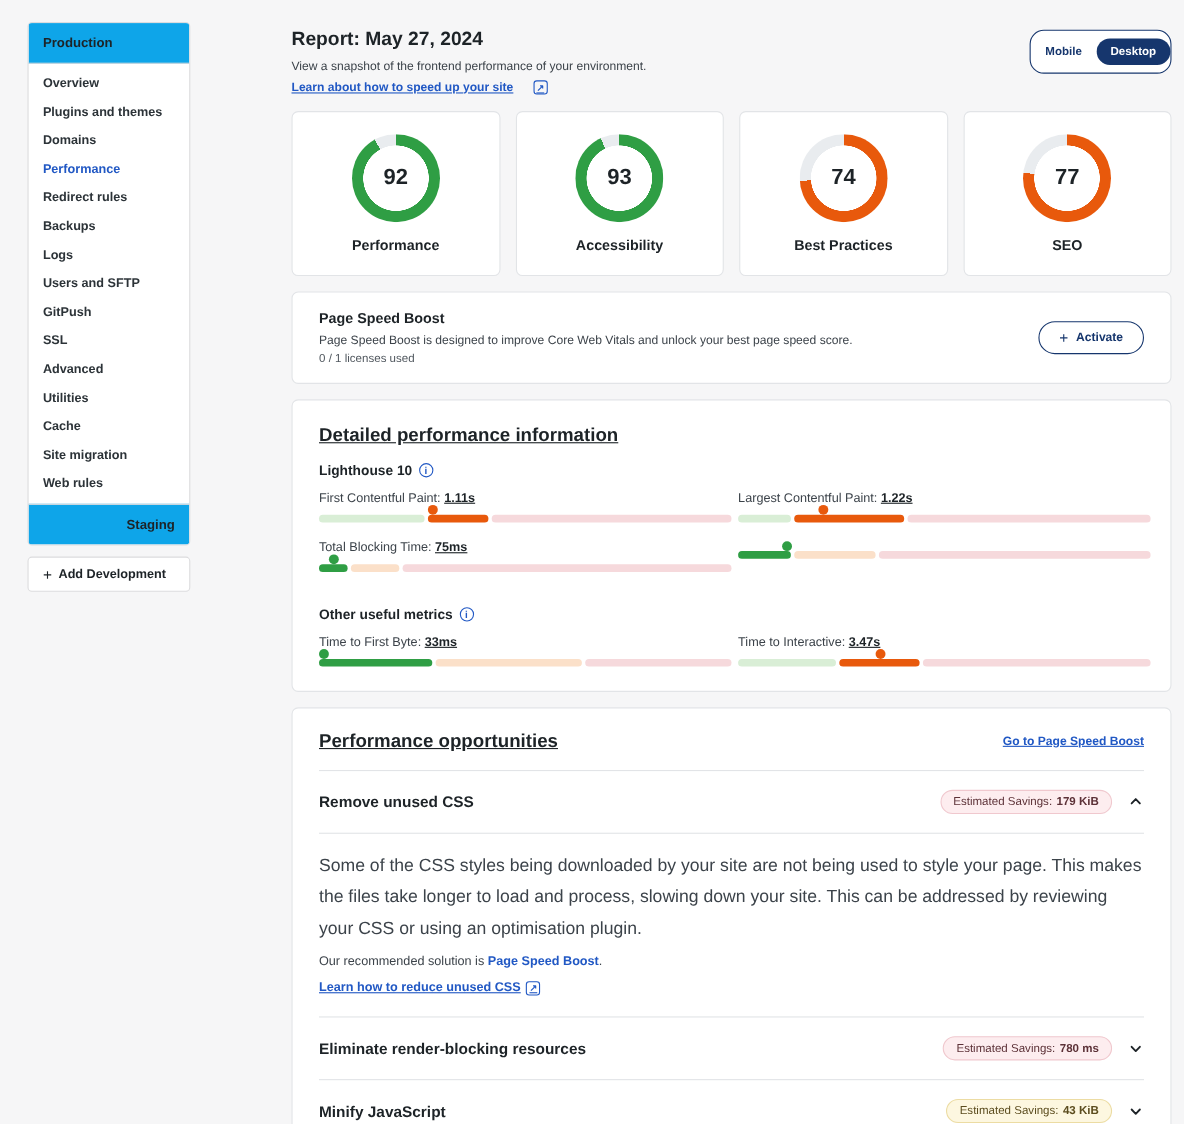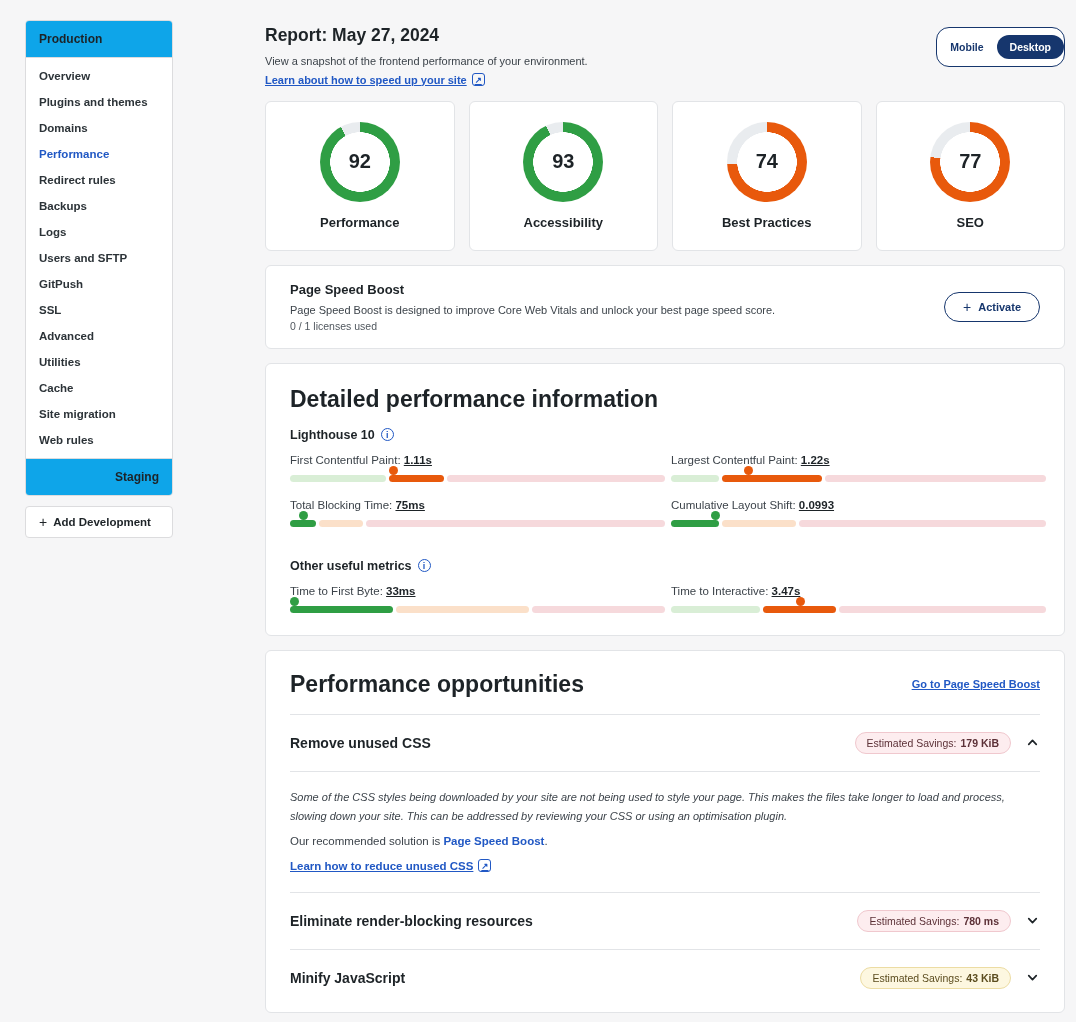--- a/index.html
+++ b/index.html
@@ -23,21 +23,21 @@
   .sidebar-item { font-size:11.5px; color:#2c3338; padding:7px 13px; cursor:pointer;font-weight:bold; }
   .sidebar-item.active { color:var(--accent); }
   .add-dev { margin-top:10px; background:#fff; border:1px solid #dcdcde; border-radius:4px; padding:9px 13px; font-size:11.5px; font-weight:bold; cursor:pointer; display:flex; align-items:center; gap:6px; }
   .plus-glyph { font-size:14px; font-weight:normal; line-height:10px; }
 
   
   .main { position:absolute; left:265px; top:25px; width:800px; }
   .report-header { position:relative; }
   .report-title { font-size:17.5px; font-weight:bold; }
   .subtitle { margin-top:9px; font-size:11px; color:#3c434a; }
-  .learn-link { display:inline-flex; align-items:center; gap:5px; margin-top:6px; font-size:11px; font-weight:bold; color:var(--accent); text-decoration:underline; cursor:pointer; }
+  .learn-link { display:inline-flex; align-items:center; gap:18px; margin-top:6px; font-size:11px; font-weight:bold; color:var(--accent); text-decoration:underline; cursor:pointer; }
   .ext-icon { width:13px; height:13px; border:1.5px solid currentColor; border-radius:3px; font-size:8.5px; display:inline-flex; align-items:center; justify-content:center; flex:none; }
 
   .toggle { position:absolute; top:2px; right:0; display:flex; align-items:center; border:1px solid var(--navy); border-radius:13px; background:#fff; height:40px; }
   .toggle-btn { border:none; background:transparent; font-family:inherit; font-size:10.5px; font-weight:bold; color:var(--navy); padding:0 13px; height:24px; cursor:pointer; border-radius:12px; }
   .toggle-btn.selected { background:var(--navy); color:#fff; }
 
   
   .score-row { display:flex; gap:14px; margin-top:13px; }
   .score-card { flex:1; height:150px; display:flex; flex-direction:column; align-items:center; justify-content:center; gap:13px; }
   .donut { width:80px; height:80px; border-radius:50%; display:flex; align-items:center; justify-content:center; }
@@ -46,21 +46,21 @@
 
   
   .psb-card { margin-top:14px; display:flex; align-items:center; justify-content:space-between; padding:16px 24px; }
   .psb-title { font-size:13px; font-weight:bold; }
   .psb-desc { margin-top:7px; font-size:11px; color:#3c434a; }
   .psb-lic { margin-top:4px; font-size:10.5px; color:#50575e; }
   .activate-btn { display:inline-flex; align-items:center; gap:7px; border:1px solid var(--navy); border-radius:15px; background:#fff; color:var(--navy); font-weight:bold; font-size:11px; padding:8px 18px; font-family:inherit; cursor:pointer; flex:none; }
 
   
   .detail-card { margin-top:14px; padding:22px 24px; }
-  .section-title { font-size:23px; font-weight:bold; }
+  .section-title { font-size:17px; font-weight:bold;text-decoration:underline; }
   .subhead { display:flex; align-items:center; gap:6px; margin-top:15px; font-size:12.5px; font-weight:bold; }
   .info-icon { width:13px; height:13px; border:1px solid var(--accent); border-radius:50%; color:var(--accent); font-size:9px; display:inline-flex; align-items:center; justify-content:center; font-weight:bold; cursor:pointer; flex:none; }
   .metrics-grid { display:grid; grid-template-columns:1fr 1fr; column-gap:12px; margin-top:12px; }
   .metric { margin-bottom:17px; }
   .metrics-grid.last .metric { margin-bottom:0; }
   .metric-label { font-size:11.5px; color:#3c434a; }
   .metric-label b { color:#1d2327;text-decoration:underline; }
   .metric-bar { position:relative; display:flex; gap:3px; height:7px; margin-top:9px; }
   .seg { height:7px; border-radius:4px; }
   .marker-dot { position:absolute; top:-9px; width:9px; height:9px; border-radius:50%; }
@@ -70,21 +70,21 @@
   .opp-header { display:flex; align-items:center; justify-content:space-between; padding:20px 24px 16px; }
   .goto-link { font-size:11px; font-weight:bold; color:var(--accent); text-decoration:underline; cursor:pointer; }
   .divider { border-top:1px solid #e2e4e7; margin:0 24px; }
   .opp-row { display:flex; align-items:center; justify-content:space-between; padding:17px 24px; cursor:pointer; }
   .opp-title { font-size:14px; font-weight:bold; }
   .opp-right { display:flex; align-items:center; gap:14px; }
   .badge { display:inline-flex; gap:4px; align-items:center; font-size:10.5px; padding:4px 11px; border-radius:12px; white-space:nowrap; }
   .badge-red { background:#fdedef; border:1px solid #f0c8ce; color:#5c3137; }
   .badge-yellow { background:#fdf7e0; border:1px solid #ecdca3; color:#5c4d1f; }
   .opp-body { padding:16px 24px 18px; }
-  .opp-desc { font-size:11px; color:#3c434a; line-height:1.8;font-style:italic; }
+  .opp-desc { font-size:16px; color:#3c434a; line-height:1.8; }
   .opp-solution { margin-top:8px; font-size:11.5px; color:#3c434a; }
   .opp-solution .inline-link { color:var(--accent); font-weight:bold; cursor:pointer; text-decoration:none; }
   .opp-learn { display:inline-flex; align-items:center; gap:5px; margin-top:12px; font-size:11.5px; font-weight:bold; color:var(--accent); text-decoration:underline; cursor:pointer; }
 </style>
 </head>
 <body>
 
 <aside class="sidebar">
   <div class="sidebar-card">
     <div class="sidebar-header">Production</div>
@@ -196,21 +196,20 @@
       <div class="metric">
         <div class="metric-label"><span>Total Blocking Time:</span> <b>75ms</b></div>
         <div class="metric-bar">
             <div class="seg" style="flex: 0 0 7%; background: rgb(47, 158, 68);"></div>
             <div class="seg" style="flex: 0 0 12%; background: rgb(251, 224, 201);"></div>
             <div class="seg" style="flex: 0 0 81%; background: rgb(246, 217, 220);"></div>
             <div class="marker-dot" style="left: calc(3.5% - 4px); background: rgb(47, 158, 68);"></div>
           </div>
       </div>
       <div class="metric">
-        <div class="metric-label"><span>Cumulative Layout Shift:</span> <b>0.0993</b></div>
         <div class="metric-bar">
             <div class="seg" style="flex: 0 0 13%; background: rgb(47, 158, 68);"></div>
             <div class="seg" style="flex: 0 0 20%; background: rgb(251, 224, 201);"></div>
             <div class="seg" style="flex: 0 0 67%; background: rgb(246, 217, 220);"></div>
             <div class="marker-dot" style="left: calc(12% - 4px); background: rgb(47, 158, 68);"></div>
           </div>
       </div>
     </div>
 
     <div class="subhead">

